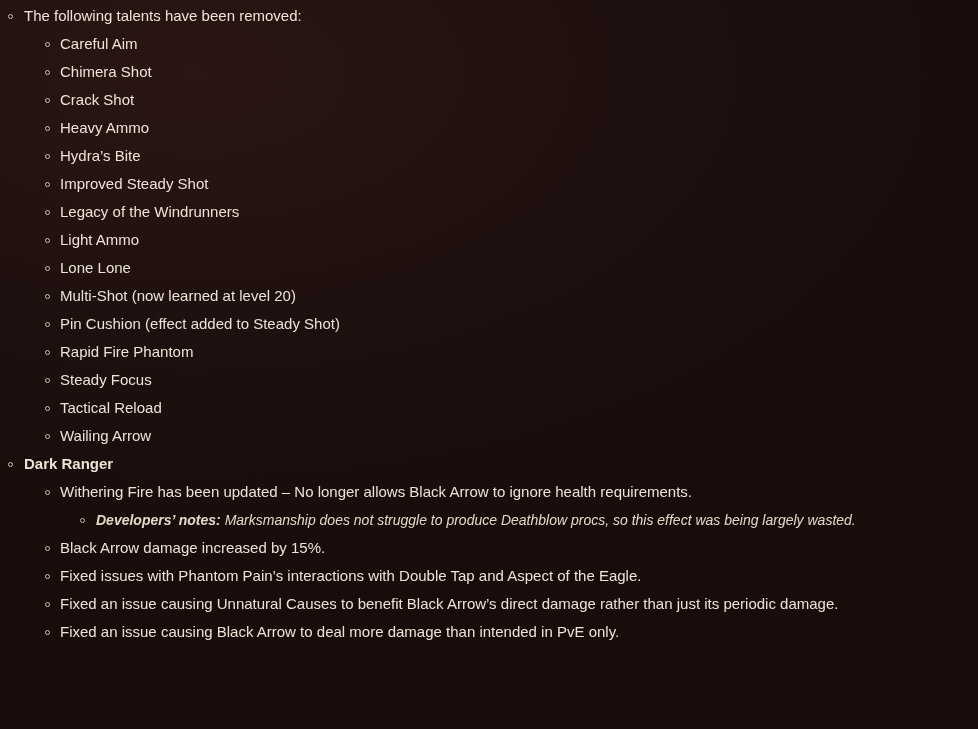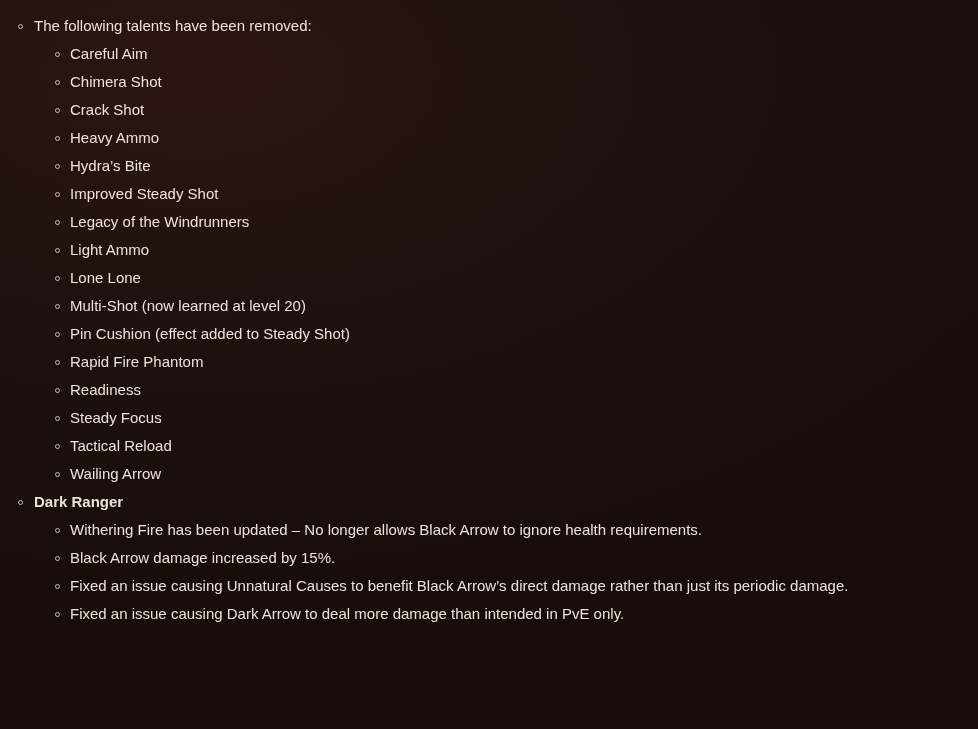--- a/index.html
+++ b/index.html
@@ -16,21 +16,21 @@
     font-size: 15px;
     line-height: 1.0;
     background:
       radial-gradient(ellipse 900px 500px at 20% 10%, #2a1613 0%, #1d100e 55%, #190d0b 100%);
   }
   .page {
     position: relative;
     width: 978px;
     height: 630px;
     box-sizing: border-box;
-    padding: 12px;
+    padding: 2px;
   }
   ul {
     list-style: none;
     margin: 0;
     padding: 0;
   }
   li {
     position: relative;
     margin: 0;
     padding: 0;
@@ -122,33 +122,36 @@
         <li><span>Crack Shot</span></li>
         <li><span>Heavy Ammo</span></li>
         <li><span>Hydra’s Bite</span></li>
         <li><span>Improved Steady Shot</span></li>
         <li><span>Legacy of the Windrunners</span></li>
         <li><span>Light Ammo</span></li>
         <li><span>Lone Lone</span></li>
         <li><span>Multi-Shot (now learned at level 20)</span></li>
         <li><span>Pin Cushion (effect added to Steady Shot)</span></li>
         <li><span>Rapid Fire Phantom</span></li>
-        <li><span>Readiness</span></li>
         <li><span>Steady Focus</span></li>
         <li><span>Tactical Reload</span></li>
         <li><span>Wailing Arrow</span></li>
       </ul>
     </li>
 
     <li>
       <span class="section-head">Dark Ranger</span>
       <ul class="lvl2">
         <li>
           <span>Withering Fire has been updated – No longer allows Black Arrow to ignore health requirements.</span>
+          <ul class="lvl3">
+            <li class="note"><span class="note-label">Developers’ notes:</span><span> Marksmanship does not struggle to produce Deathblow procs, so this effect was being largely wasted.</span></li>
+          </ul>
         </li>
         <li><span>Black Arrow damage increased by 15%.</span></li>
+        <li><span>Fixed issues with Phantom Pain’s interactions with Double Tap and Aspect of the Eagle.</span></li>
         <li><span>Fixed an issue causing Unnatural Causes to benefit Black Arrow’s direct damage rather than just its periodic damage.</span></li>
-        <li><span>Fixed an issue causing Dark Arrow to deal more damage than intended in PvE only.</span></li>
+        <li><span>Fixed an issue causing Black Arrow to deal more damage than intended in PvE only.</span></li>
       </ul>
     </li>
 
   </ul>
 </div>
 
 </body></html>

